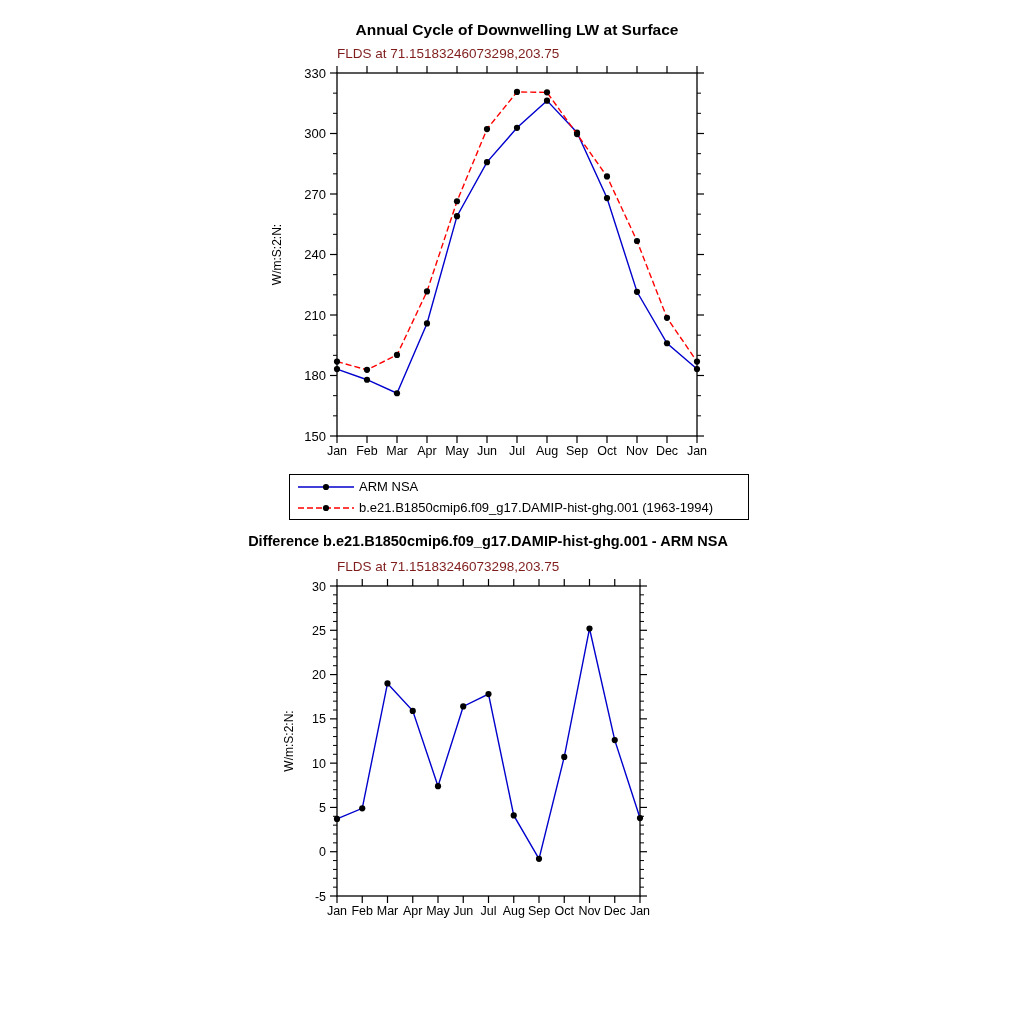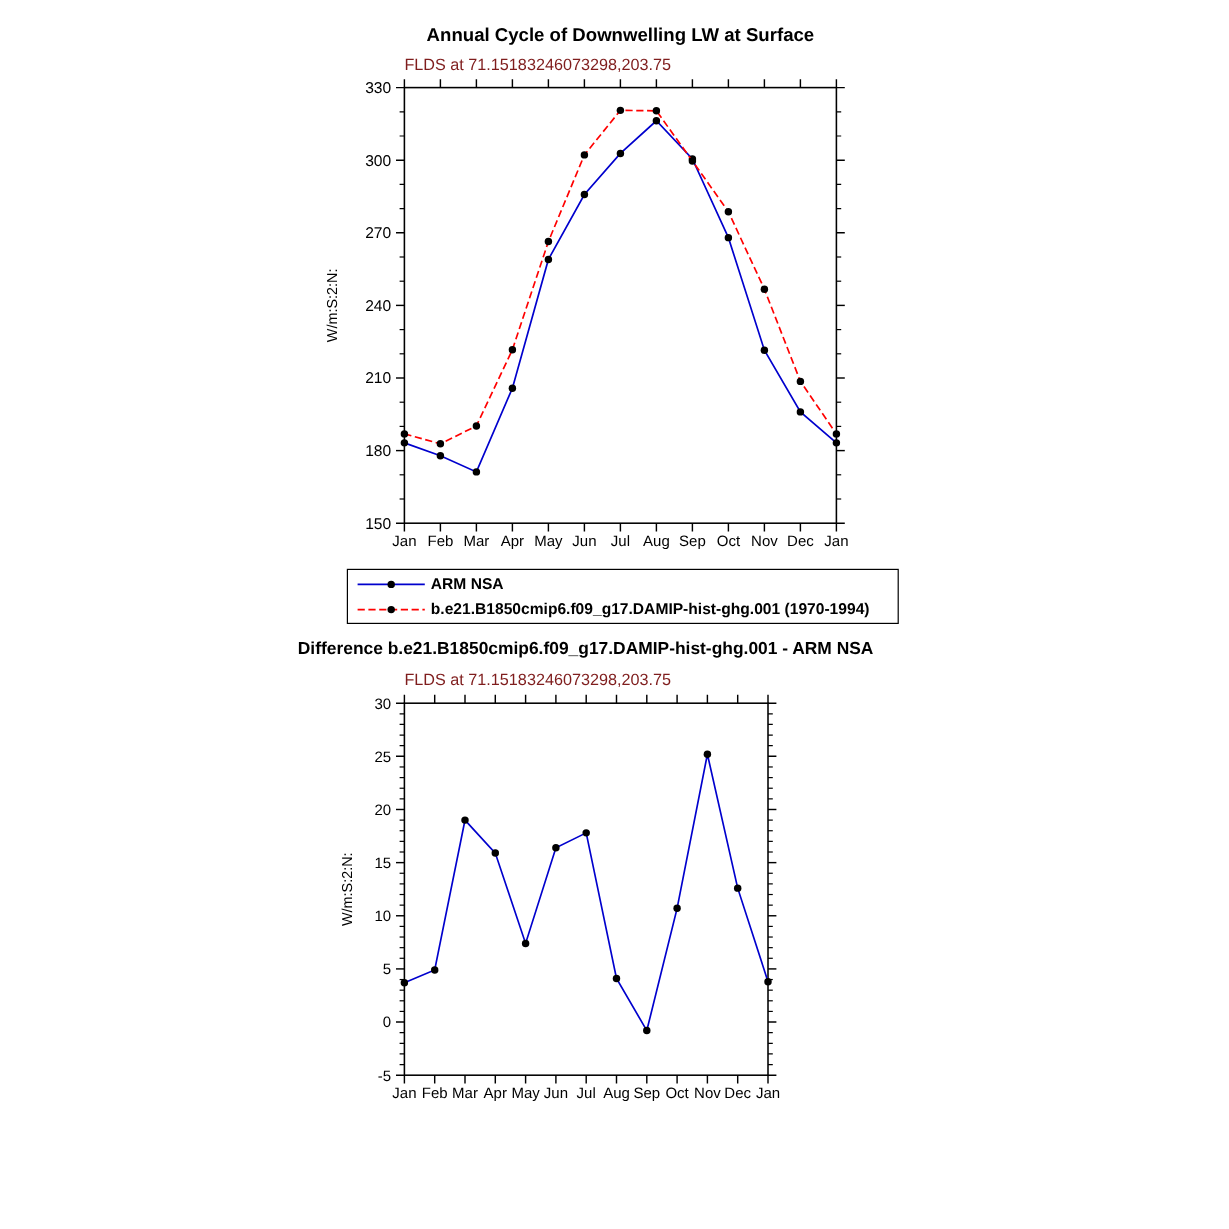--- a/index.html
+++ b/index.html
@@ -43,21 +43,20 @@
     width: 460px;
     height: 46px;
     border: 1px solid #000;
     background: #fff;
     box-sizing: border-box;
     display: flex;
     flex-direction: column;
     justify-content: center;
     padding: 2px 4px;
     gap: 1px;
-    font-weight: bold;
   }
   .legend-row {
     display: flex;
     align-items: center;
     gap: 1px;
     font-size: 13px;
     color: #000;
     white-space: nowrap;
     line-height: 20px;
   }
@@ -195,21 +194,21 @@
         <line x1="4" y1="7" x2="60" y2="7" stroke-width="1.4" stroke="#0000cd"></line>
         <circle cx="32" cy="7" r="3.1" fill="#000"></circle>
       </svg>
       <span>ARM NSA</span>
     </div>
     <div class="legend-row">
       <svg class="legend-sample" width="64" height="14">
         <line x1="4" y1="7" x2="60" y2="7" stroke-width="1.4" stroke-dasharray="6 3" stroke="#ff0000"></line>
         <circle cx="32" cy="7" r="3.1" fill="#000"></circle>
       </svg>
-      <span>b.e21.B1850cmip6.f09_g17.DAMIP-hist-ghg.001 (1970-1994)</span>
+      <span>b.e21.B1850cmip6.f09_g17.DAMIP-hist-ghg.001 (1963-1994)</span>
     </div>
   </div>
 
   <div class="chart-title t2">Difference b.e21.B1850cmip6.f09_g17.DAMIP-hist-ghg.001 - ARM NSA</div>
 
   <div class="chart-subtitle s2">FLDS at 71.15183246073298,203.75</div>
 
   <svg id="chart2" class="plot" width="540" height="350">
       <rect x="87" y="15" width="303" height="310" fill="none" stroke="#000" stroke-width="1.3"></rect>
       <line x1="87" y1="316.14285714285717" x2="83" y2="316.14285714285717" stroke="#000" stroke-width="1"></line>

